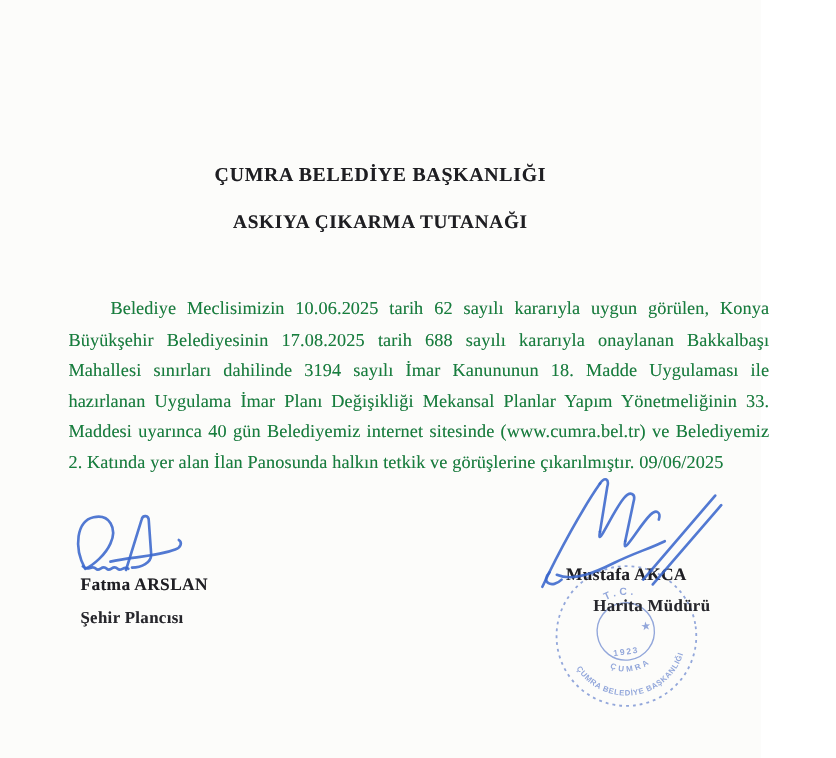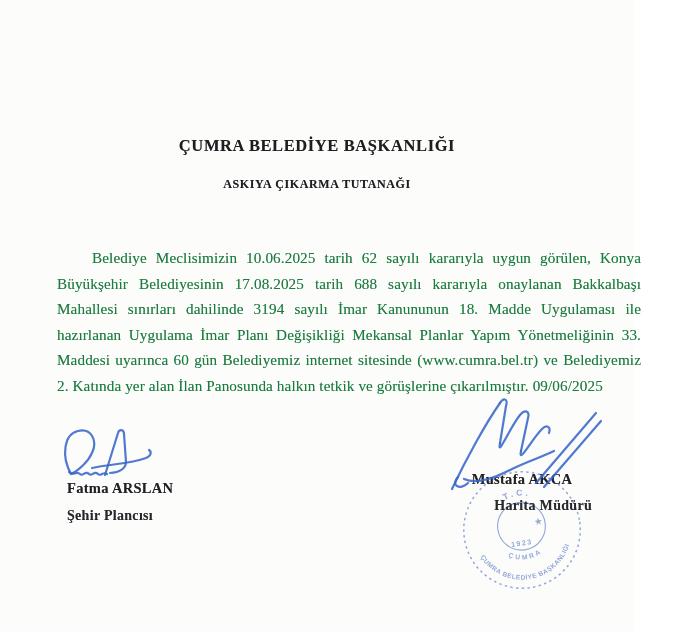--- a/index.html
+++ b/index.html
@@ -9,21 +9,21 @@
     background:#fcfcfa;
     font-family:"Liberation Serif", serif;
     color:#26262a;
   }
   .title{
     position:absolute; width:100%; text-align:center; font-weight:bold;
     color:#1e1e22; letter-spacing:.6px;
     text-shadow:0 0 .4px rgba(30,30,34,.45);
   }
   .title-1{ top:136px; font-size:16.5px; }
-  .title-2{ top:177px; font-size:12px; }
+  .title-2{ top:177px; font-size:16px; }
 
   .body-text{
     position:absolute; left:57px; top:245px; width:584px;
     font-size:15.2px; color:#15803d;
     text-shadow:0 0 .4px rgba(38,38,42,.35);
   }
   .body-line{
     height:25.5px; line-height:25.5px;
     text-align:justify; text-align-last:justify;
     white-space:nowrap; letter-spacing:.1px;
@@ -64,21 +64,21 @@
 <div class="page">
 
   <div class="title title-1">ÇUMRA BELEDİYE BAŞKANLIĞI</div>
   <div class="title title-2">ASKIYA ÇIKARMA TUTANAĞI</div>
 
   <div class="body-text">
     <div class="body-line first">Belediye Meclisimizin 10.06.2025 tarih 62 sayılı kararıyla uygun görülen, Konya</div>
     <div class="body-line">Büyükşehir Belediyesinin 17.08.2025 tarih 688 sayılı kararıyla onaylanan Bakkalbaşı</div>
     <div class="body-line">Mahallesi sınırları dahilinde 3194 sayılı İmar Kanununun 18. Madde Uygulaması ile</div>
     <div class="body-line">hazırlanan Uygulama İmar Planı Değişikliği Mekansal Planlar Yapım Yönetmeliğinin 33.</div>
-    <div class="body-line">Maddesi uyarınca 60 gün Belediyemiz internet sitesinde (www.cumra.bel.tr) ve Belediyemiz</div>
+    <div class="body-line">Maddesi uyarınca 40 gün Belediyemiz internet sitesinde (www.cumra.bel.tr) ve Belediyemiz</div>
     <div class="body-line last">2. Katında yer alan İlan Panosunda halkın tetkik ve görüşlerine çıkarılmıştır. 09/06/2025</div>
   </div>
 
   <svg class="sig-svg sig-left-svg" viewBox="0 0 100 55">
     <path d="M13,48 C3,30 6,8 20,5 C33,2 40,14 34,27 C30,36 20,45 13,48"></path>
     <path d="M11,46 C16,51 18,44 22,48 C25,51 27,44 31,48 C34,51 36,44 40,48 C43,51 45,45 49,48"></path>
     <path d="M47,49 L60,7 C61,3 66,3 66,8 L68,36 C68,43 60,47 52,47"></path>
     <path d="M34,42 C52,38 72,38 88,32 C93,30 94,26 91,24"></path>
   </svg>
   <div class="sig-name name-left">Fatma ARSLAN</div>

